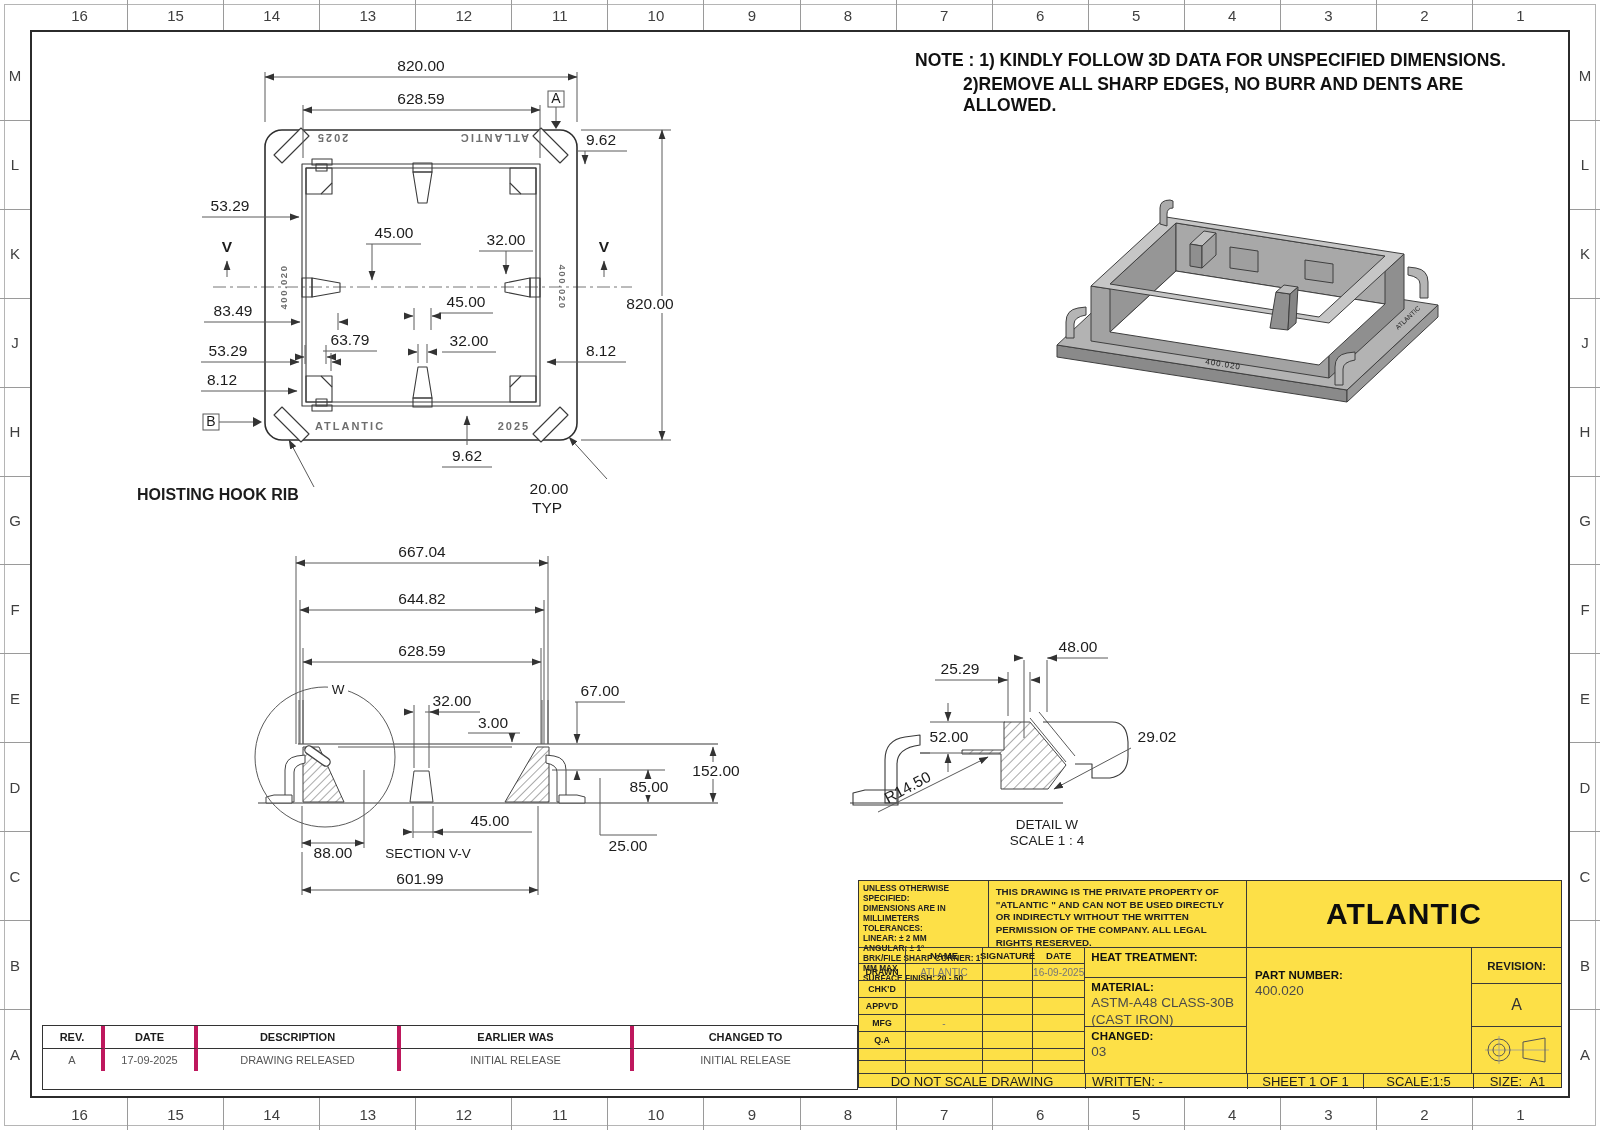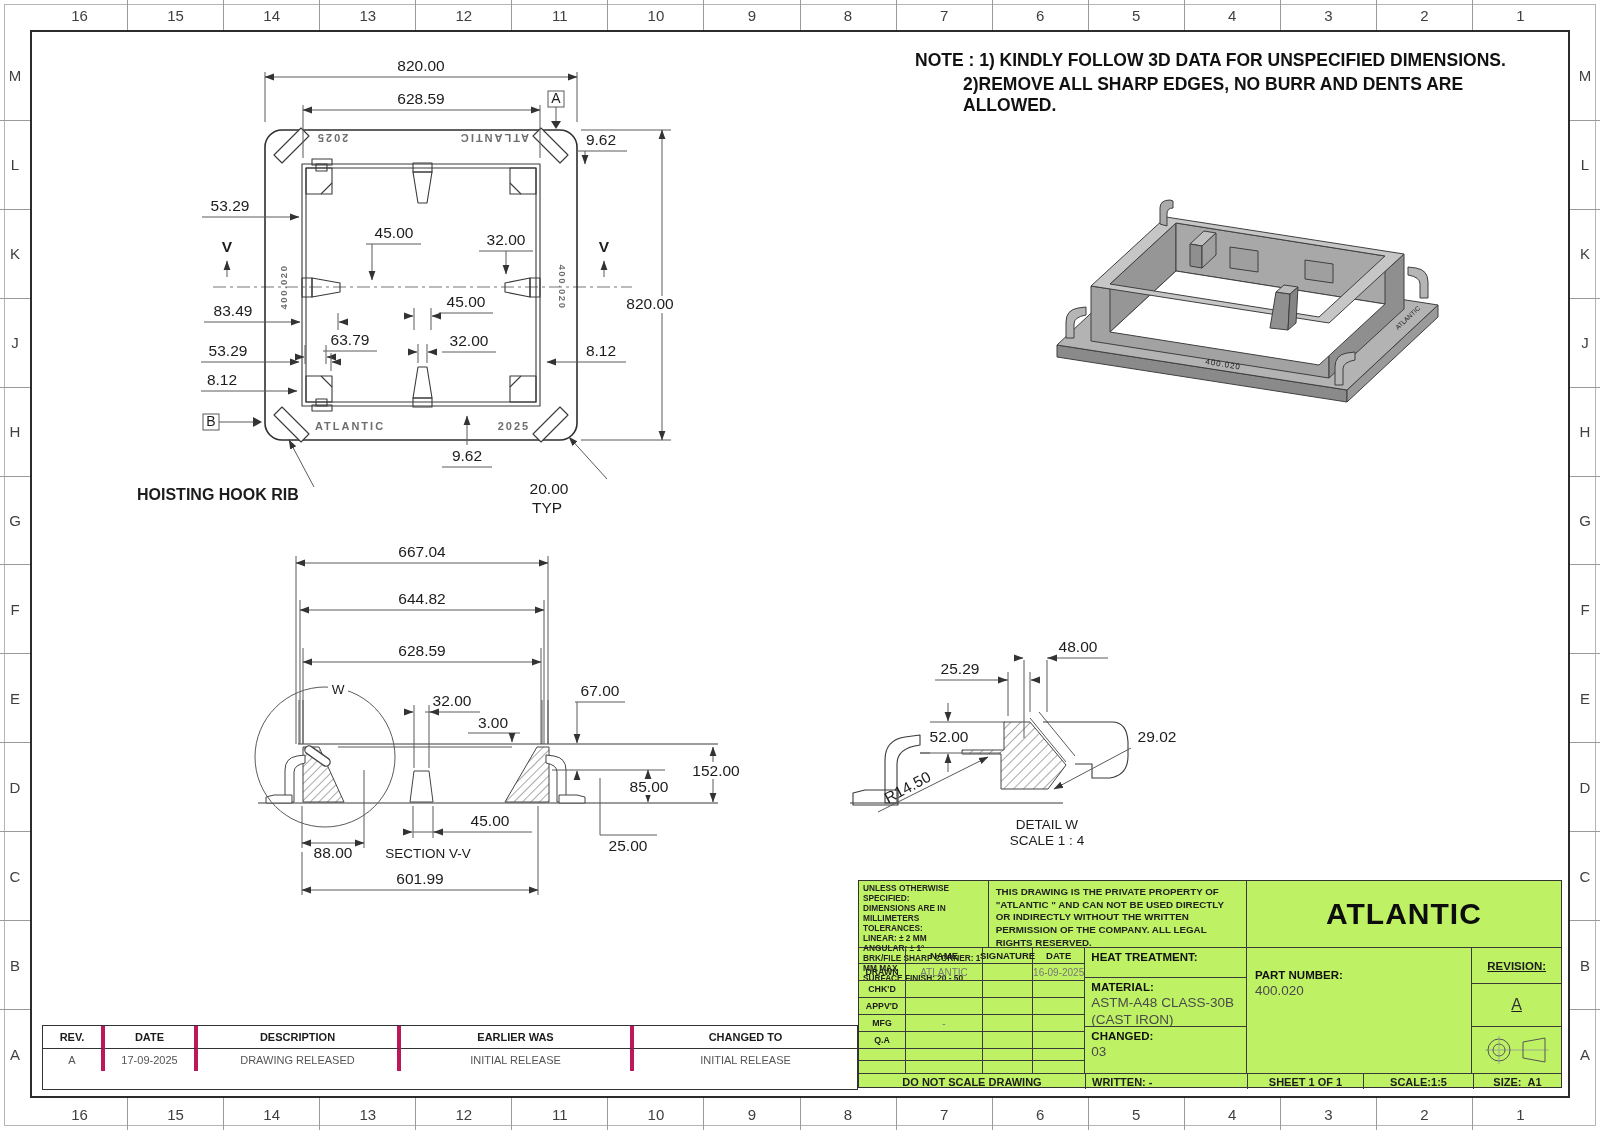--- a/index.html
+++ b/index.html
@@ -30,21 +30,21 @@
   .lbl { font-size:13.5px; }
   .bold { font-weight:bold; }
   .emboss { fill:#6e6e6e; font-weight:bold; letter-spacing:2px; font-size:11px; }
   .emboss-s { fill:#6e6e6e; font-weight:bold; letter-spacing:1.5px; font-size:9.5px; }
   .part { stroke:#2e2e2e; stroke-width:1.6; fill:none; stroke-linejoin:round; }
   .part2 { stroke:#3a3a3a; stroke-width:1.1; fill:none; stroke-linejoin:round; }
   .thin { stroke:#5a5a5a; stroke-width:1; fill:none; }
   .cl { stroke:#777; stroke-width:1; fill:none; stroke-dasharray:13 4 3 4; }
   .whitefill { fill:#fff; }
   
-  .tb { left:858px; top:880px; width:704px; height:208px; border:1.5px solid #333; background:#bef264; }
+  .tb { left:858px; top:880px; width:704px; height:208px; border:1.5px solid #333; background:#fde047; }
   .tb .row { display:flex; }
   .tb-r1 { height:67px; }
   .tb-r2 { height:126px; }
   .tb-r3 { height:15px; }
   .cell { border-right:1px solid #3a3a3a; border-bottom:1px solid #3a3a3a; }
   .tb-tol { width:130px; padding:3px 4px; font-size:8.3px; font-weight:bold; line-height:1.2; color:#222; }
   .tb-prop { width:259px; padding:5px 7px; font-size:9.8px; font-weight:bold; line-height:1.3; color:#222; }
   .tb-logo { width:315px; border-right:none; display:flex; align-items:center; justify-content:center;
     font-size:30px; font-weight:bold; letter-spacing:1px; color:#0d0d0d; }
   .tb-sign { width:227px; display:flex; flex-direction:column; font-size:9.5px; }
@@ -62,28 +62,28 @@
   .tb-mid > div { border-bottom:1px solid #3a3a3a; padding:3px 6px; }
   .tb-mid > div:last-child { border-bottom:none; }
   .tb-m1 { height:30px; } .tb-m2 { height:49px; } .tb-m3 { flex:1; }
   .tb-lab { font-size:11.5px; font-weight:bold; color:#111; display:block; }
   .tb-val { font-size:13.5px; color:#4a4a4a; display:block; margin-top:2px; }
   .tb-part { width:226px; display:flex; flex-direction:column; }
   .tb-part > div { border-bottom:1px solid #3a3a3a; padding:4px 8px; }
   .tb-part > div:last-child { border-bottom:none; }
   .tb-p1 { height:79px; } .tb-p2 { flex:1;margin-top:17px; }
   .tb-p1 .tb-val { margin-top:12px; }
-  .tb-rev { width:89px; border-right:none; display:flex; flex-direction:column;text-decoration:underline; }
+  .tb-rev { width:89px; border-right:none; display:flex; flex-direction:column; }
   .tb-rev > div { border-bottom:1px solid #3a3a3a; display:flex; align-items:center; justify-content:center; }
   .tb-rev > div:last-child { border-bottom:none; }
   .tb-rv1 { height:36px; font-size:11.5px; font-weight:bold; }
   .tb-rv2 { height:43px; font-size:16px; color:#333; }
   .tb-rv3 { flex:1; }
   .tb-r3 > div { display:flex; align-items:center; justify-content:center;
-    font-size:11px; font-weight:bold; border-right:1px solid #3a3a3a; }
+    font-size:13px; font-weight:normal; border-right:1px solid #3a3a3a; }
   .tb-r3 > div:last-child { border-right:none; }
   .tb-b1 { width:227px; } .tb-b2 { width:162px; justify-content:flex-start !important; padding-left:6px; }
   .tb-b3 { width:116px; } .tb-b4 { width:110px; } .tb-b5 { flex:1; }
   
   .rev { left:42px; top:1025px; width:816px; height:65px; border:1.3px solid #333; font-size:11px; }
   .rev-title { height:17px; display:flex; align-items:center; justify-content:center;
     font-weight:bold; font-size:12px; border-bottom:1px solid #333; }
   .rev-row { display:flex; }
   .rev-head { height:23px; font-weight:bold; }
   .rev-data { height:22px; color:#555; }

